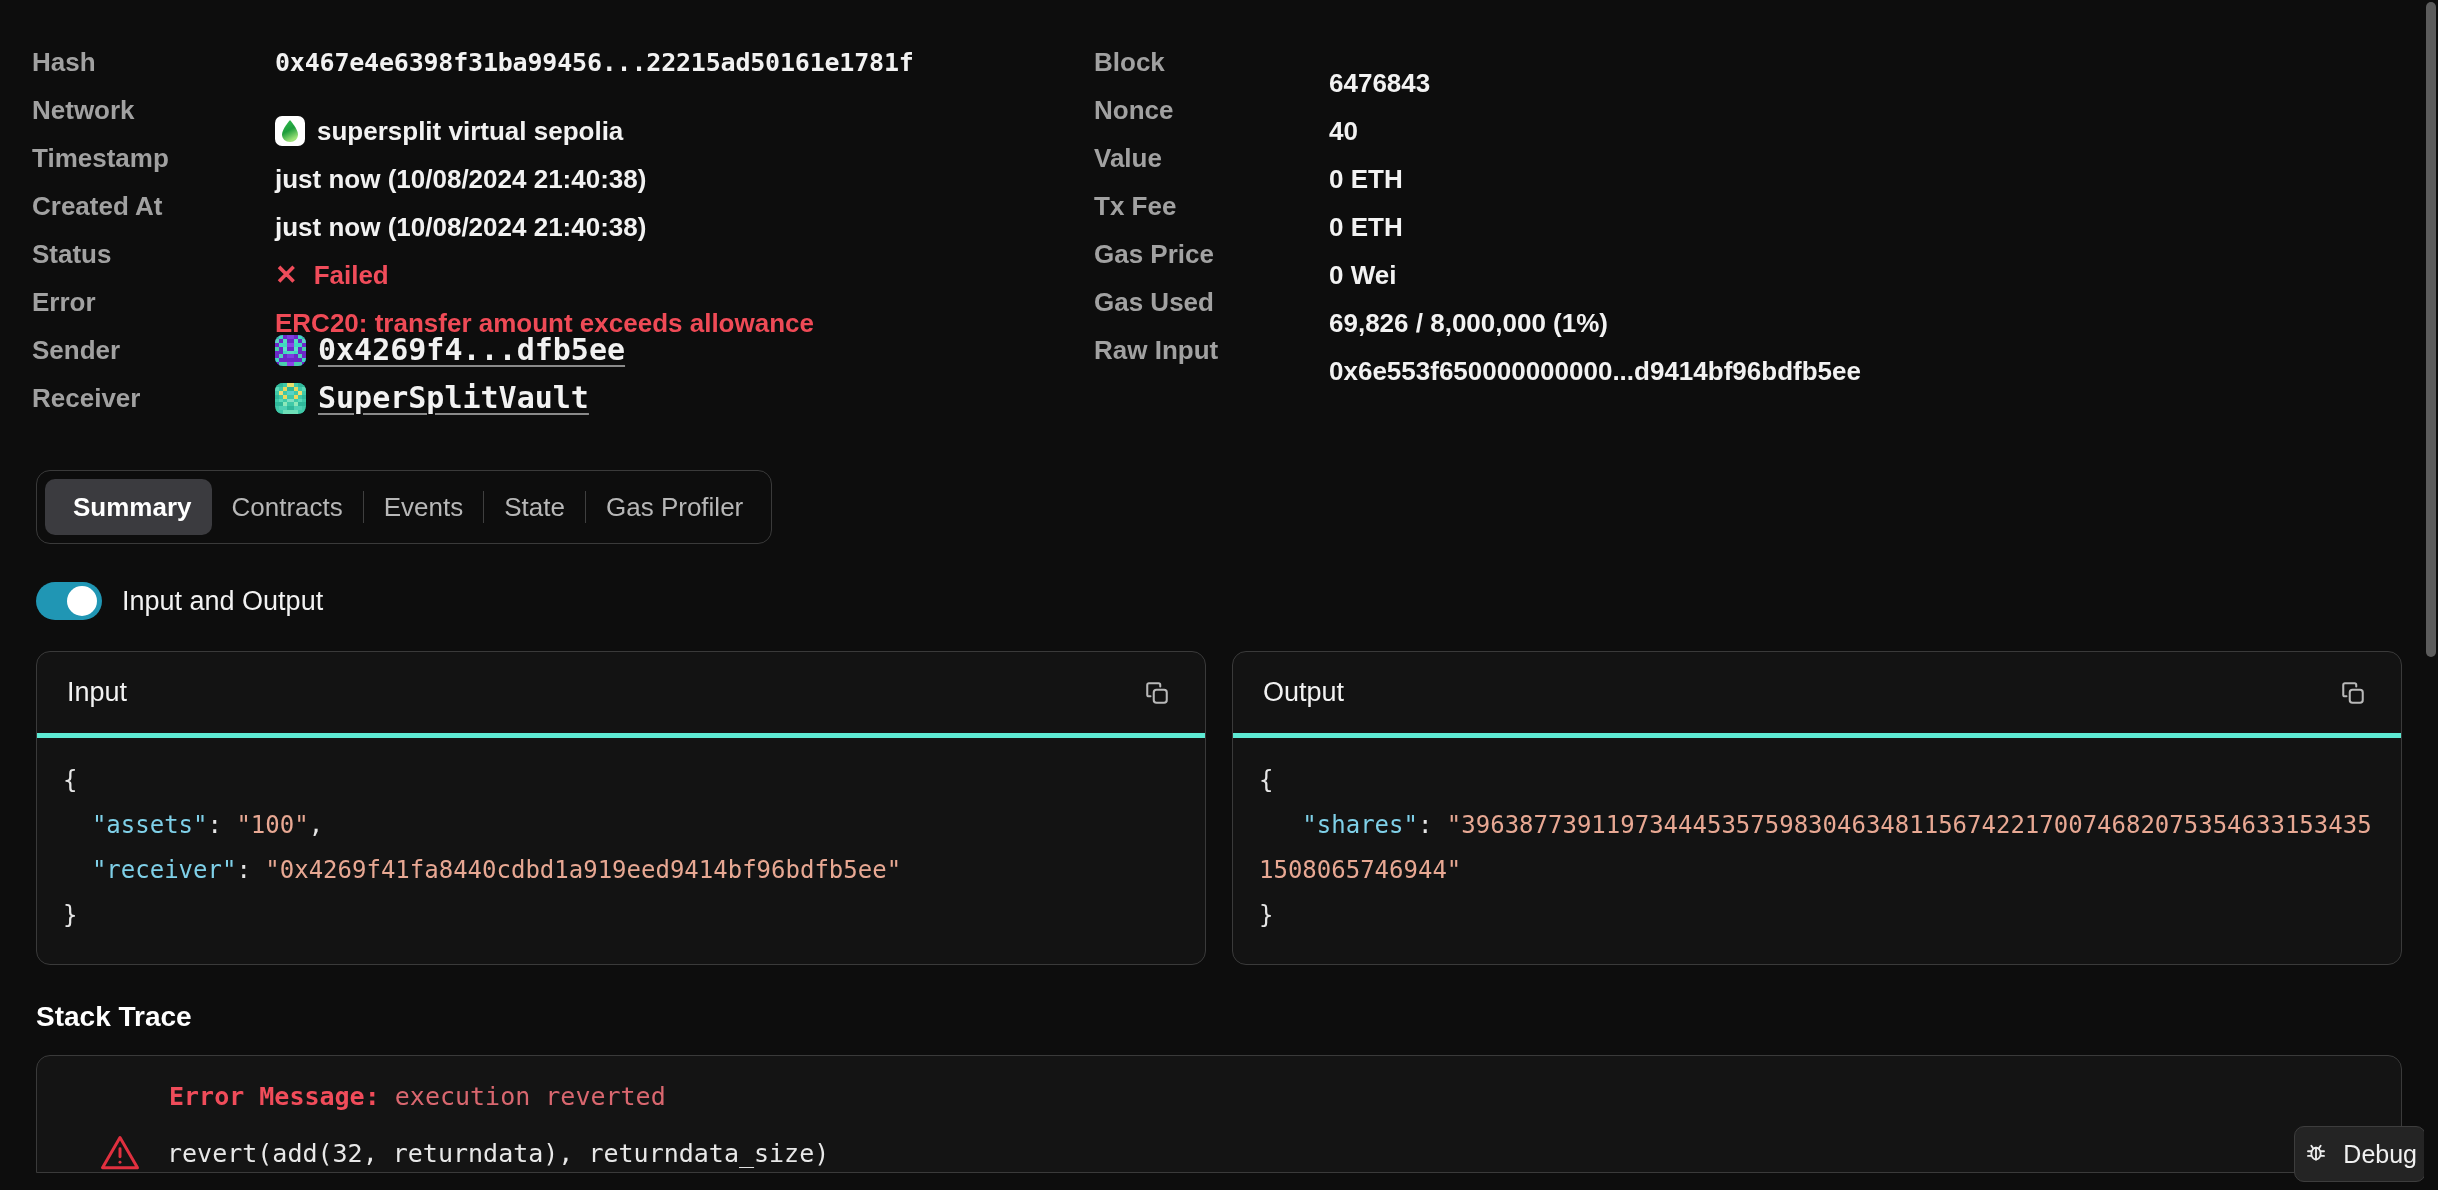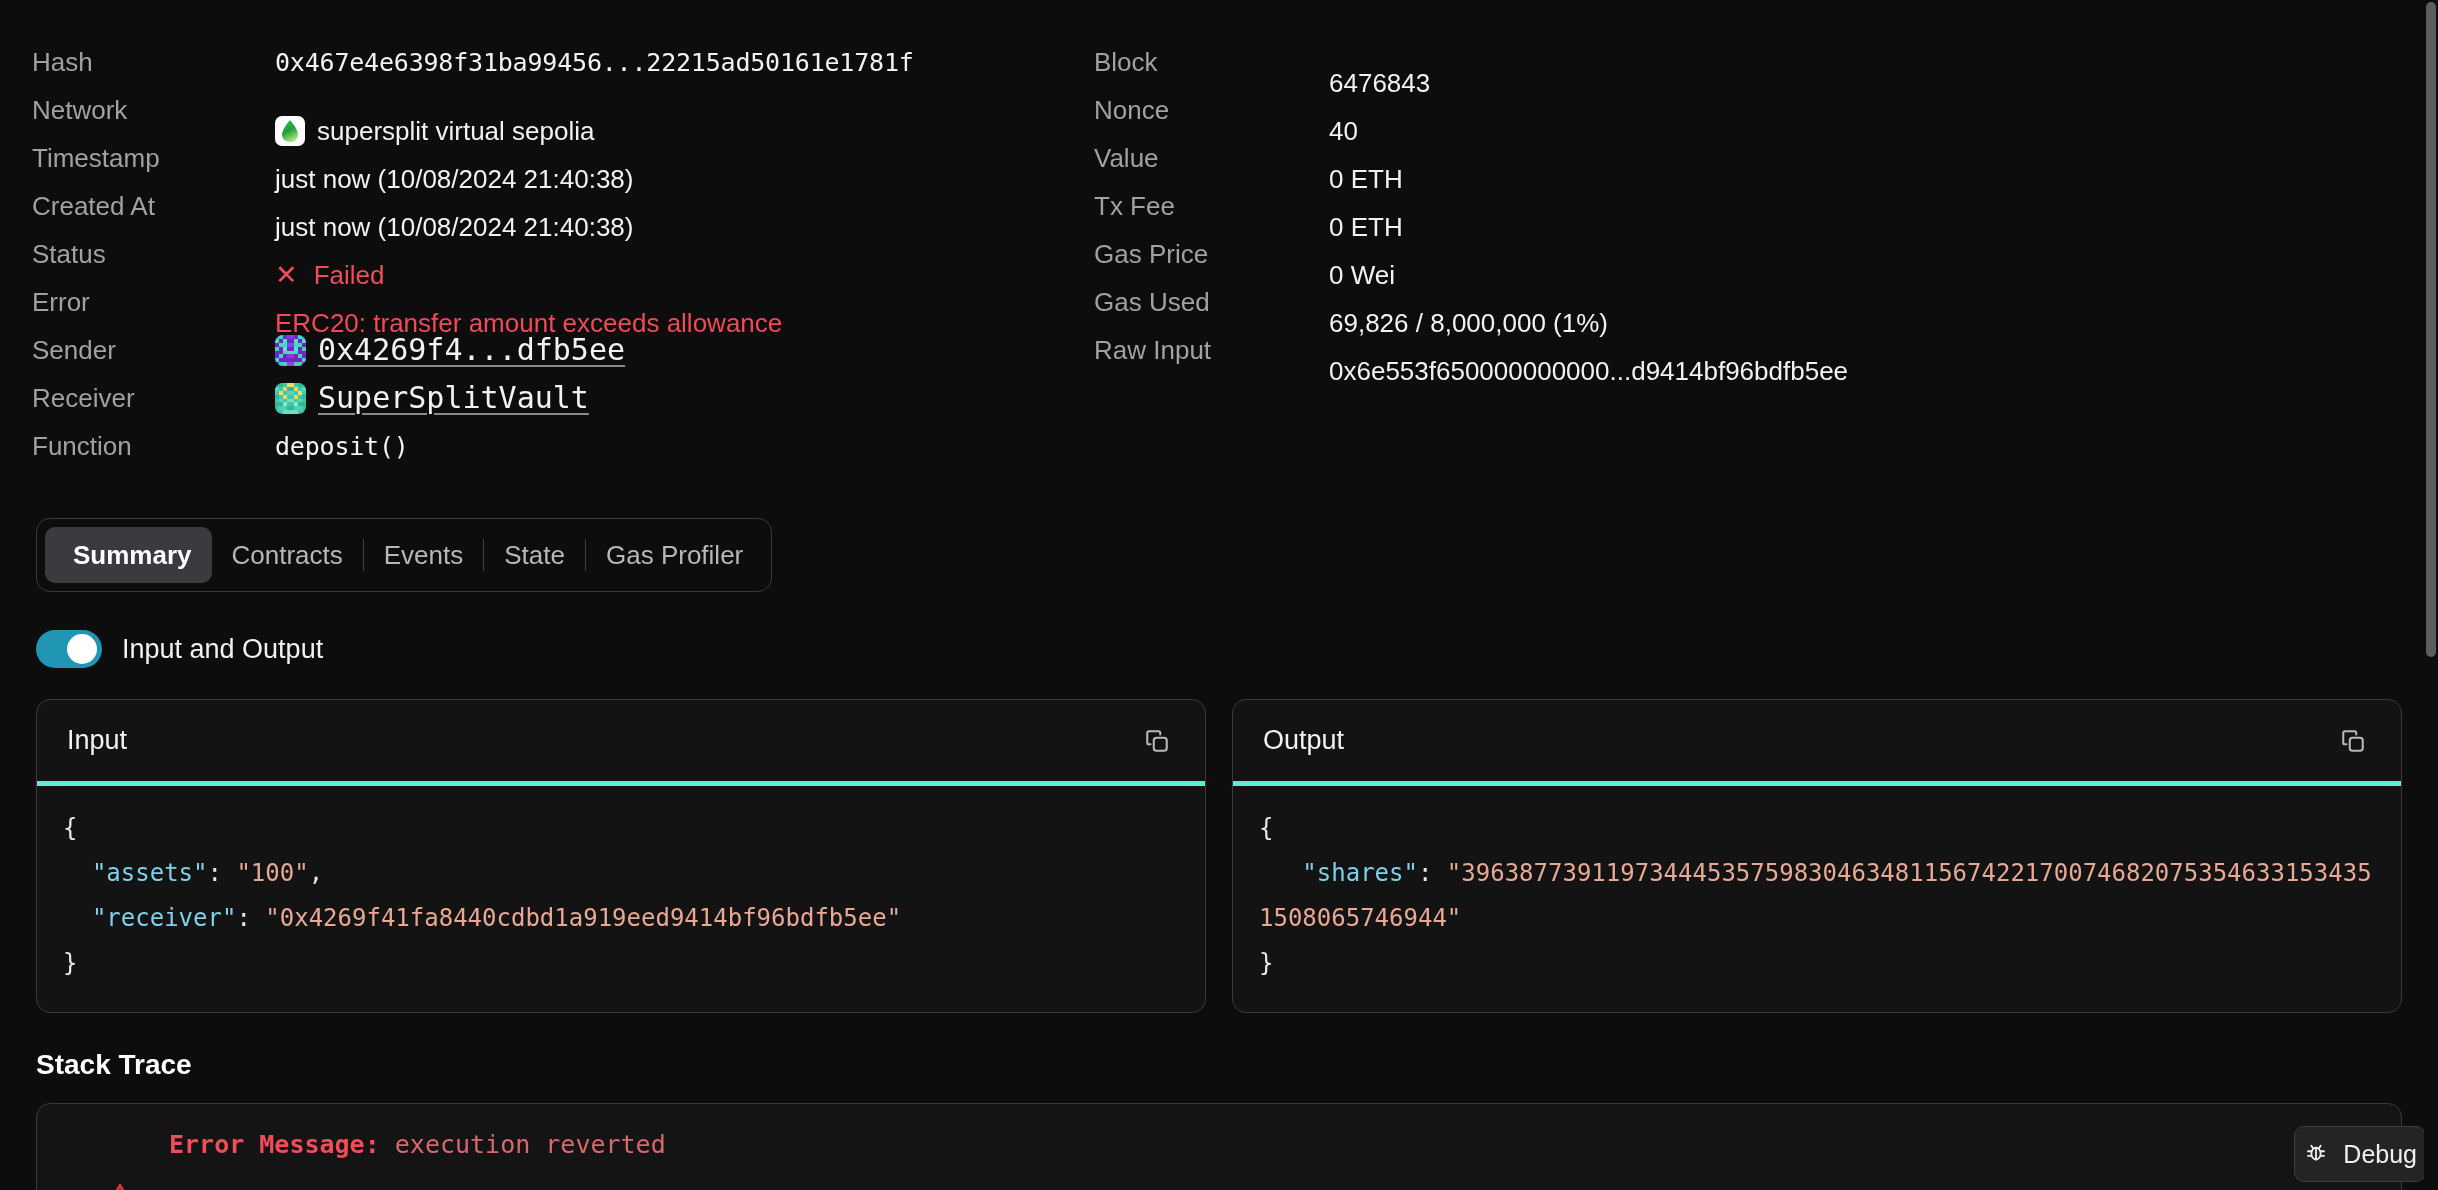--- a/index.html
+++ b/index.html
@@ -21,20 +21,21 @@
     width: 2438px;
     height: 1190px;
     position: relative;
     padding: 0;
   }
 
   
   .meta-wrap {
     display: flex;
     padding: 38px 0 0 0;
+    font-weight: bold;
   }
   .meta-col { display: flex; flex-direction: column; }
   .meta-col.left { width: 1060px; padding-left: 32px; }
   .meta-col.right { width: 1300px; padding-left: 34px; }
 
   .meta-row {
     display: flex;
     align-items: center;
     height: 48px;
   }
@@ -419,24 +420,20 @@
               <rect x="0" y="7" width="1" height="1" fill="#3fc9a8"></rect>
                 <rect x="7" y="7" width="1" height="1" fill="#3fc9a8"></rect>
               <rect x="2" y="7" width="2" height="1" fill="#6edfb8"></rect>
                 <rect x="4" y="7" width="2" height="1" fill="#6edfb8"></rect>
             </svg>
           </span>
           <span class="addr-link">SuperSplitVault</span>
         </div>
       </div>
 
-      <div class="meta-row">
-        <div class="meta-label">Function</div>
-        <div class="meta-value mono">deposit()</div>
-      </div>
     </div>
 
     <div class="meta-col right">
       <div class="meta-row">
         <div class="meta-label">Block</div>
         <div class="meta-value sans">6476843</div>
       </div>
       <div class="meta-row">
         <div class="meta-label">Nonce</div>
         <div class="meta-value sans">40</div>

